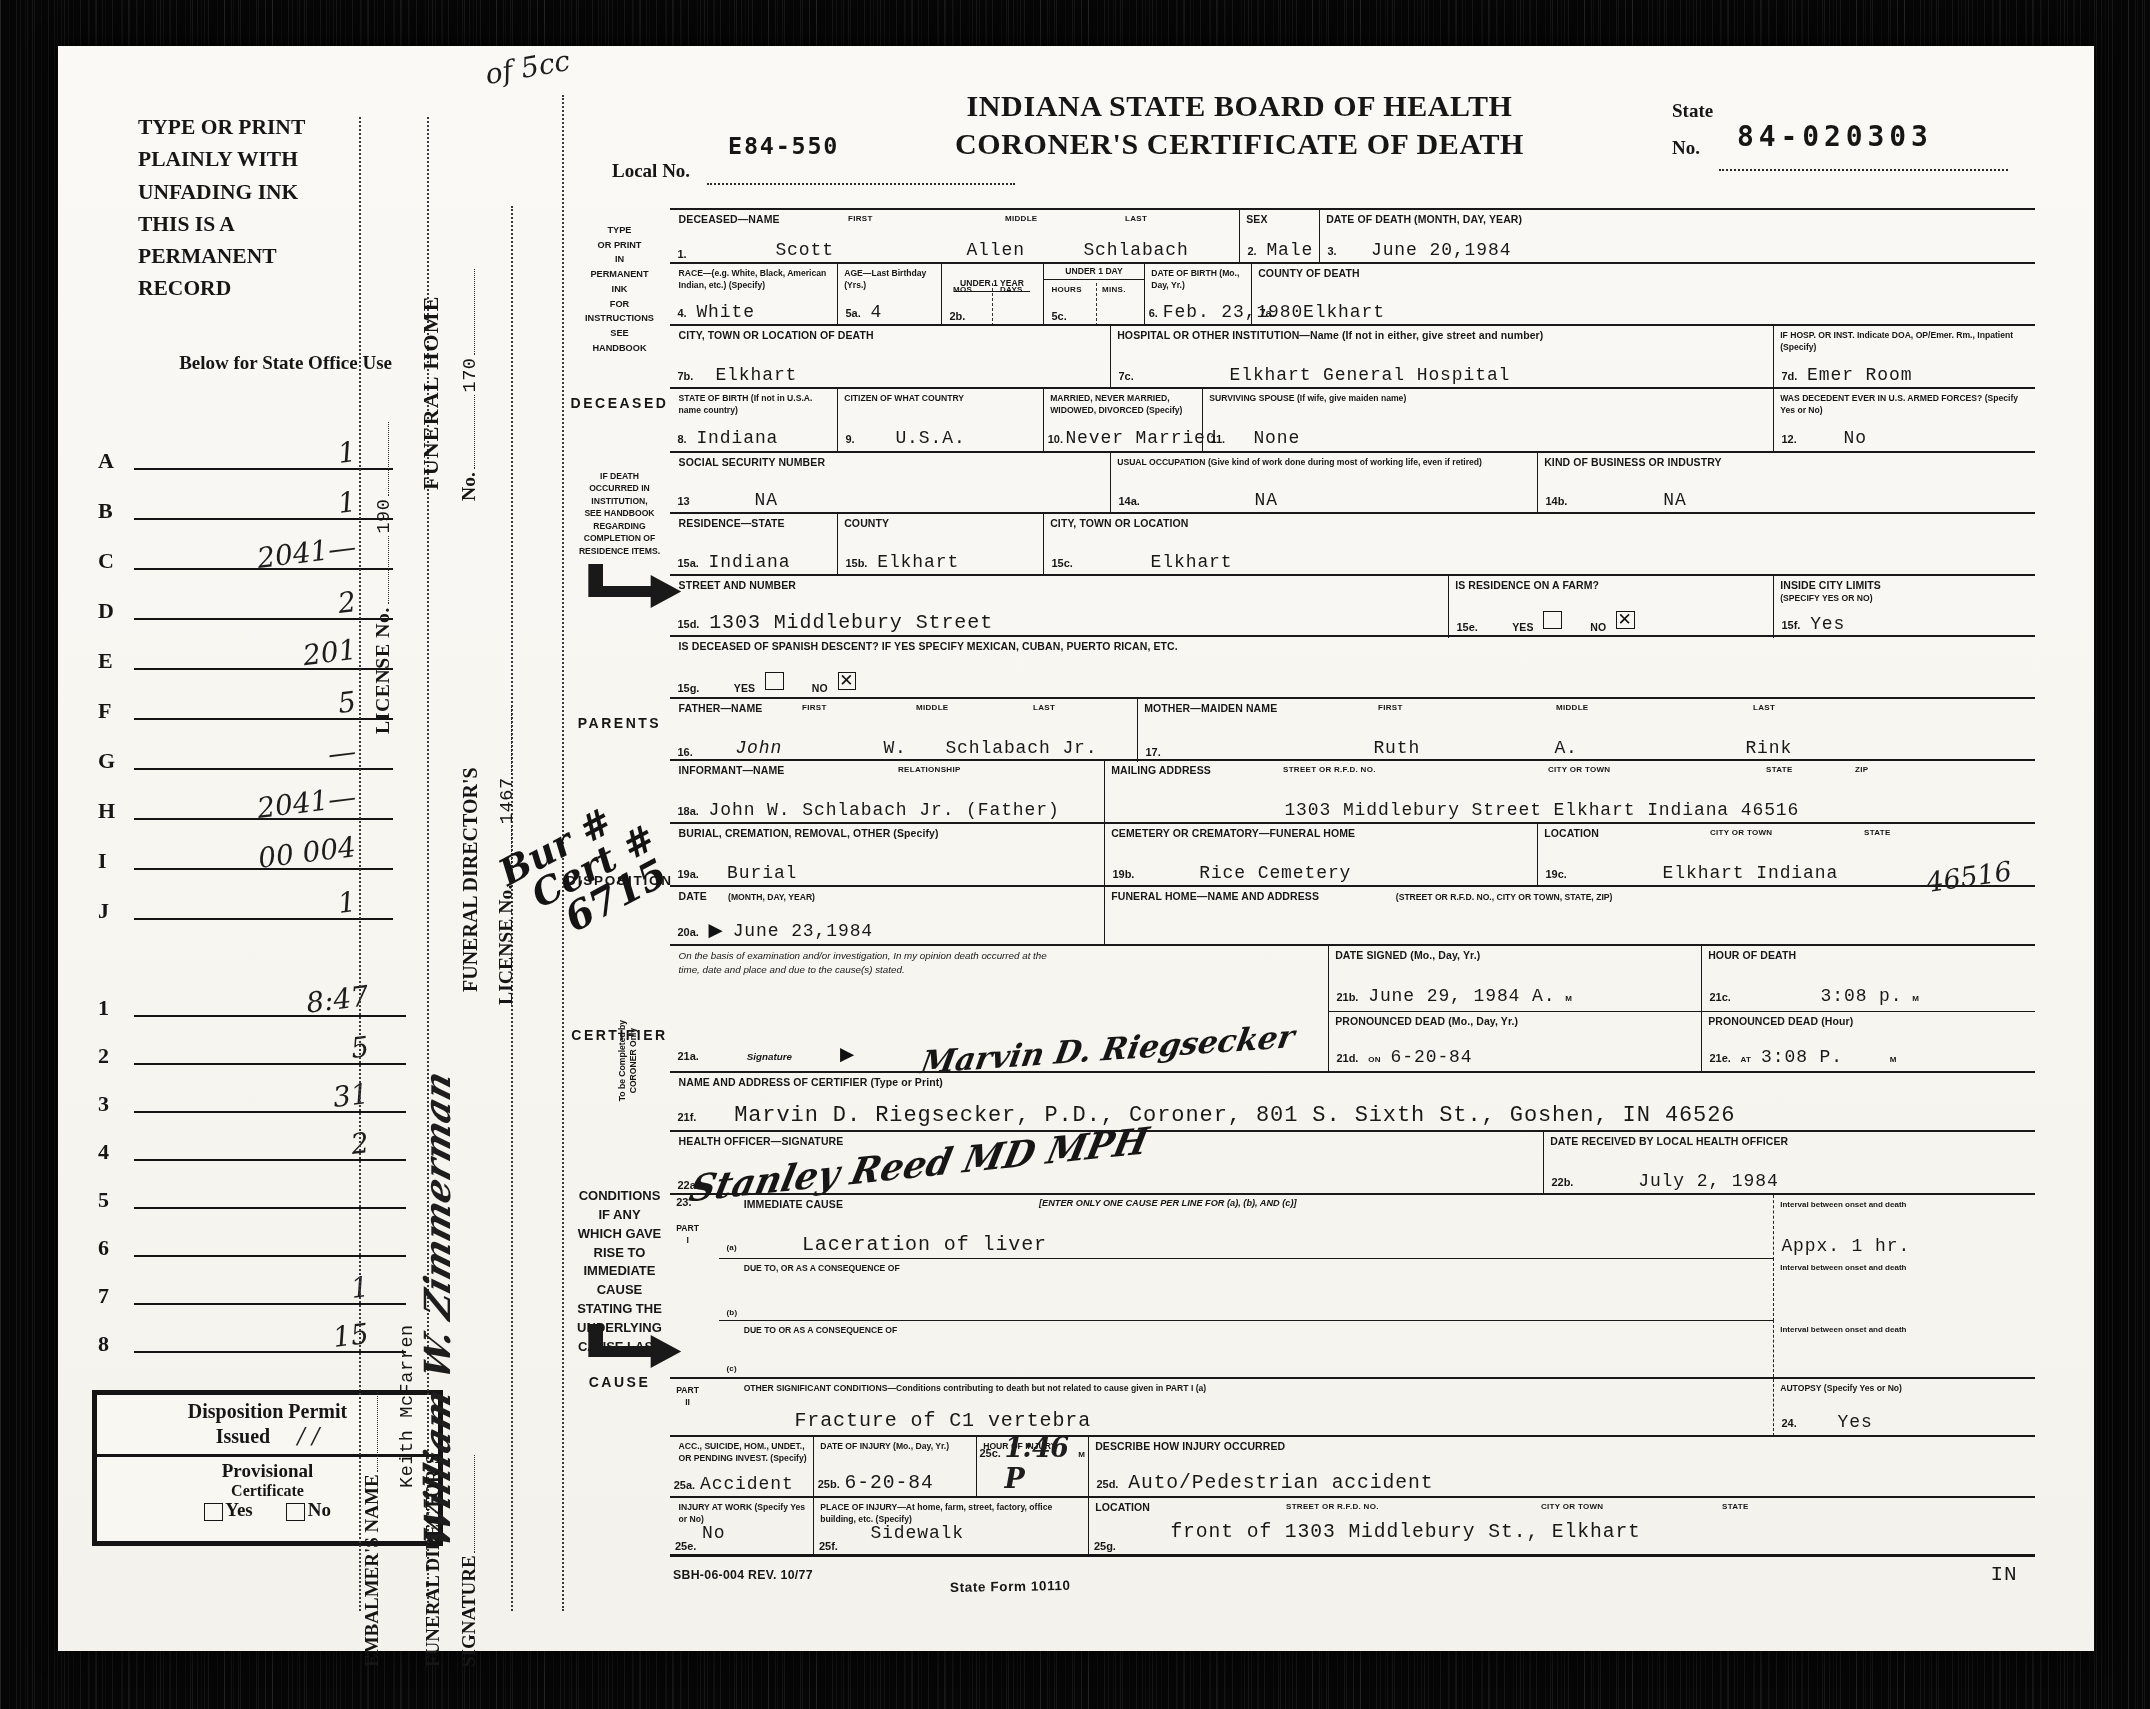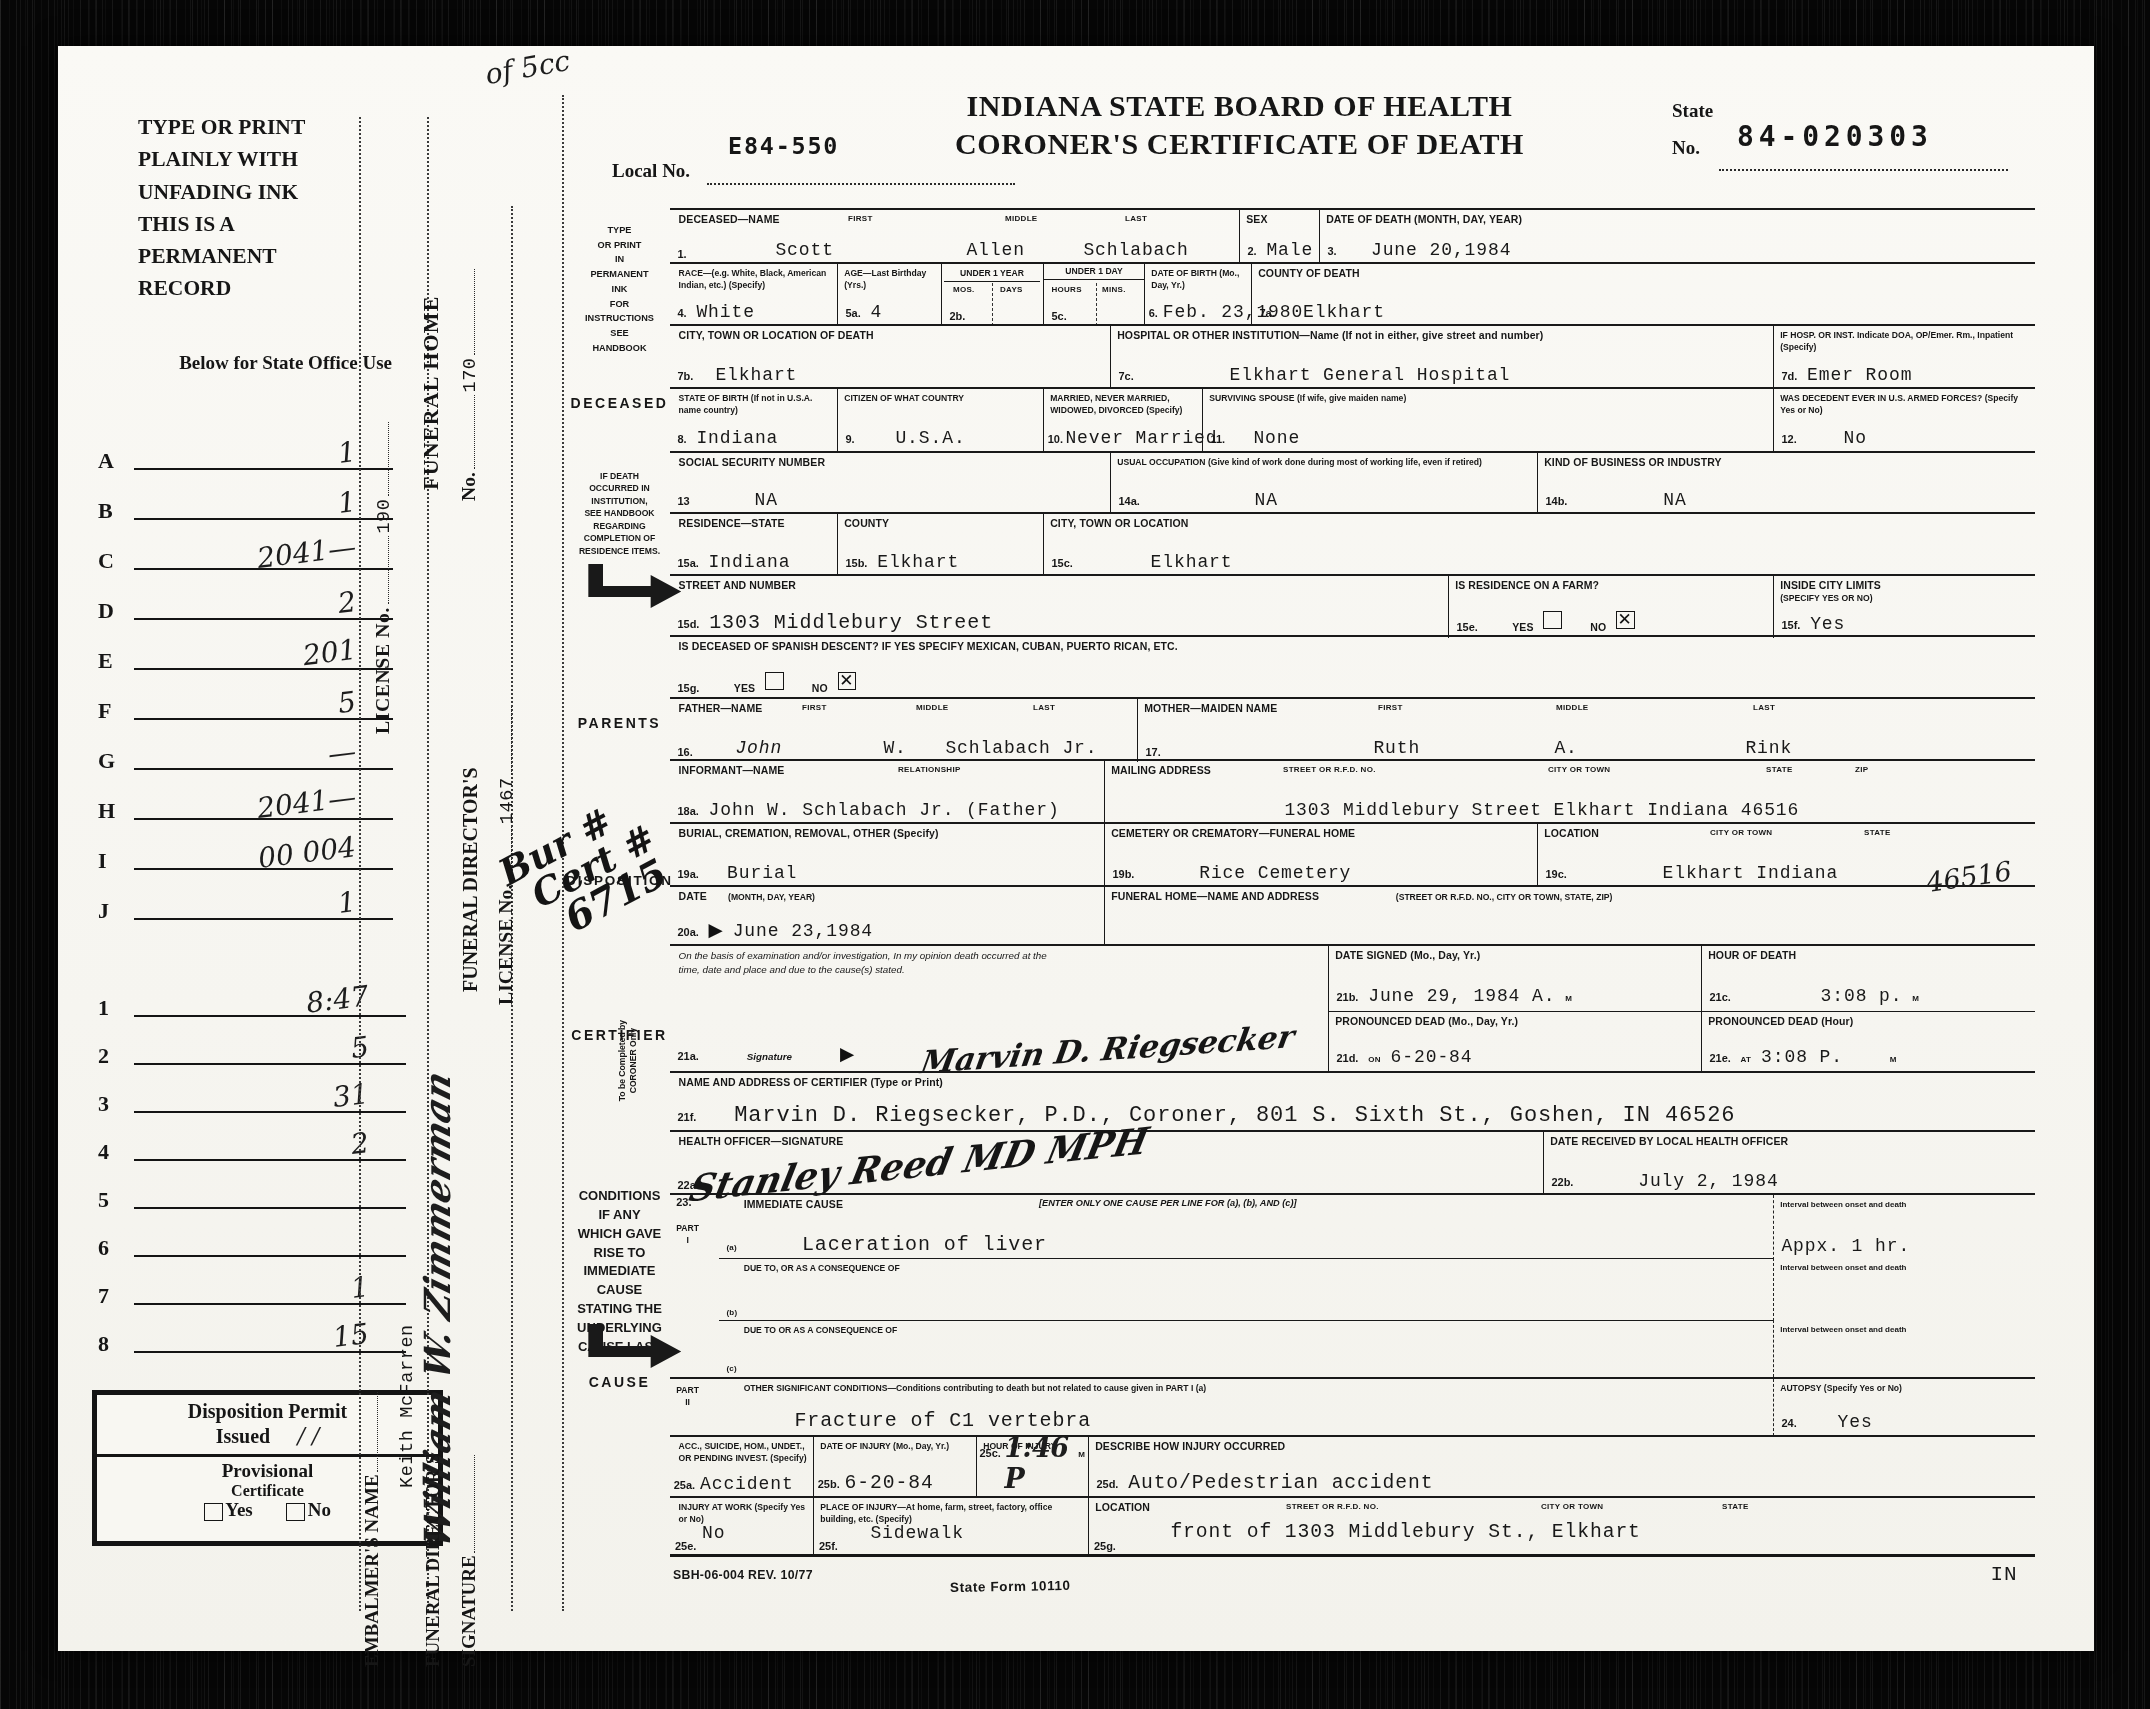--- a/index.html
+++ b/index.html
@@ -312,21 +312,21 @@
           <span class="val">White</span>
         </div>
     </div>
     <div class="cell" style="left:167px;width:104px;">
       <span class="lbl-sm">AGE—Last Birthday (Yrs.)</span>
       <div class="bot">
           <span class="num">5a.</span>
           <span class="val">4</span>
         </div>
     </div>
-    <div class="cell" style="left:271px;width:101px;padding:2px;">
+    <div class="cell" style="left:271px;width:101px;padding:12px;">
       <div style="text-align:center;border-bottom:1.8px solid #191919;padding:1.8px 0;" class="lbl-sm">UNDER 1 YEAR</div>
       <span class="sub abs" style="left:11px;top:21px;">MOS.</span>
       <span class="sub abs" style="left:58px;top:21px;">DAYS</span>
       <div class="abs" style="left:50px;top:18.5px;bottom:0;border-left:1.2px dashed #333;"></div>
       <div class="bot">
           <span class="num">2b.</span>
           <span class="val"></span>
         </div>
     </div>
     <div class="cell" style="left:373px;width:101px;padding:0;">

